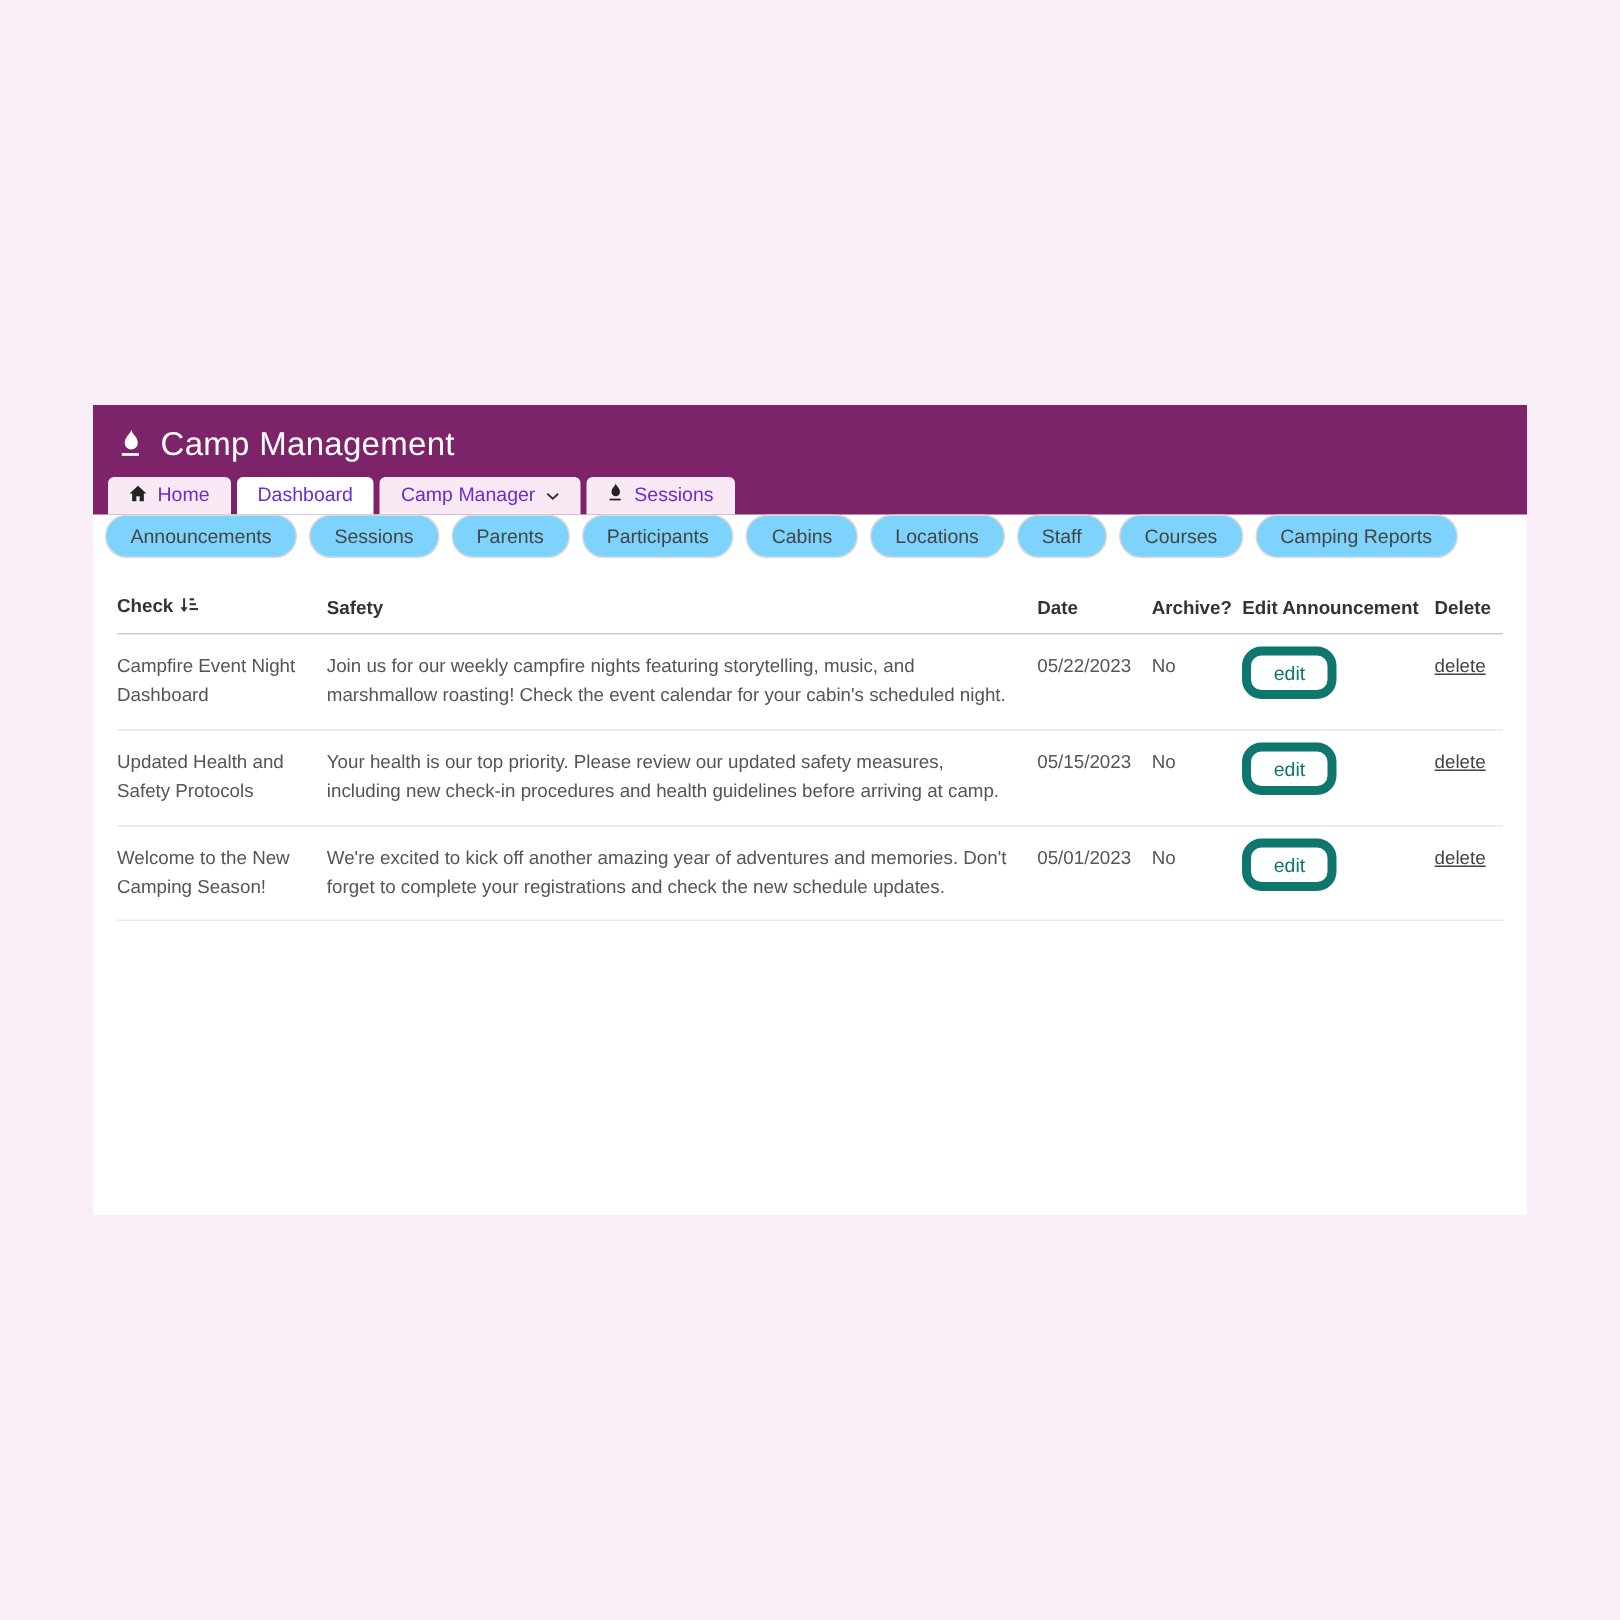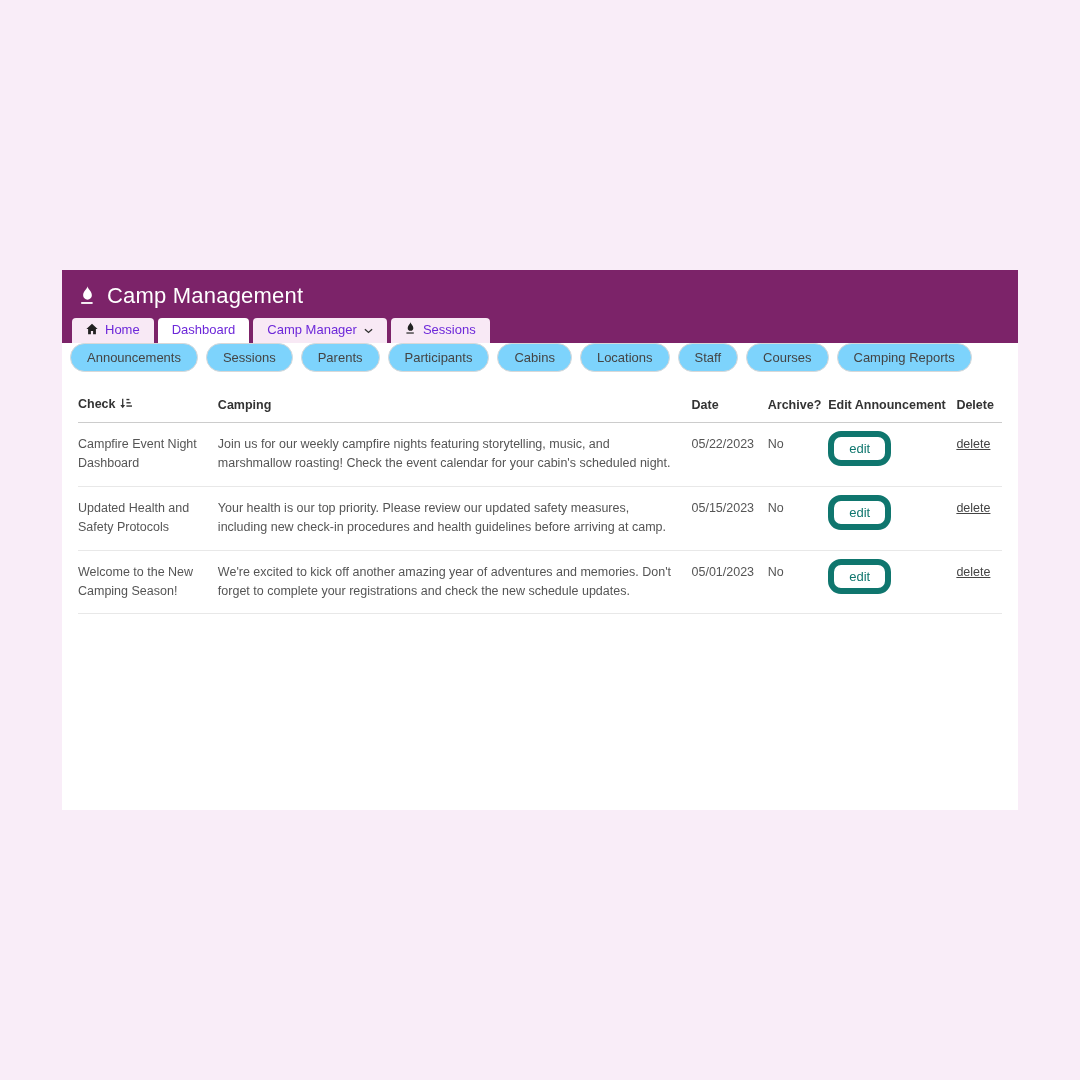--- a/index.html
+++ b/index.html
@@ -179,21 +179,21 @@
         <tr>
           <th>
             <span>Check</span><span class="sort-icon"><svg width="13" height="13" viewBox="0 0 14 14" fill="#333" stroke="#333">
               <line x1="4" y1="2" x2="4" y2="9.5" stroke-width="1.4"></line>
               <path d="M1.4 8.5 L6.6 8.5 L4 12 Z" stroke="none"></path>
               <rect x="8" y="2" width="3.2" height="1.5" stroke="none"></rect>
               <rect x="8" y="5.5" width="4.6" height="1.5" stroke="none"></rect>
               <rect x="8" y="9" width="6" height="1.5" stroke="none"></rect>
             </svg></span>
           </th>
-          <th>Camping</th>
+          <th>Safety</th>
           <th>Date</th>
           <th>Archive?</th>
           <th>Edit Announcement</th>
           <th>Delete</th>
         </tr>
       </thead>
       <tbody>
         <tr>
           <td>Campfire Event Night Dashboard</td>
           <td>Join us for our weekly campfire nights featuring storytelling, music, and marshmallow roasting! Check the event calendar for your cabin's scheduled night.</td>

